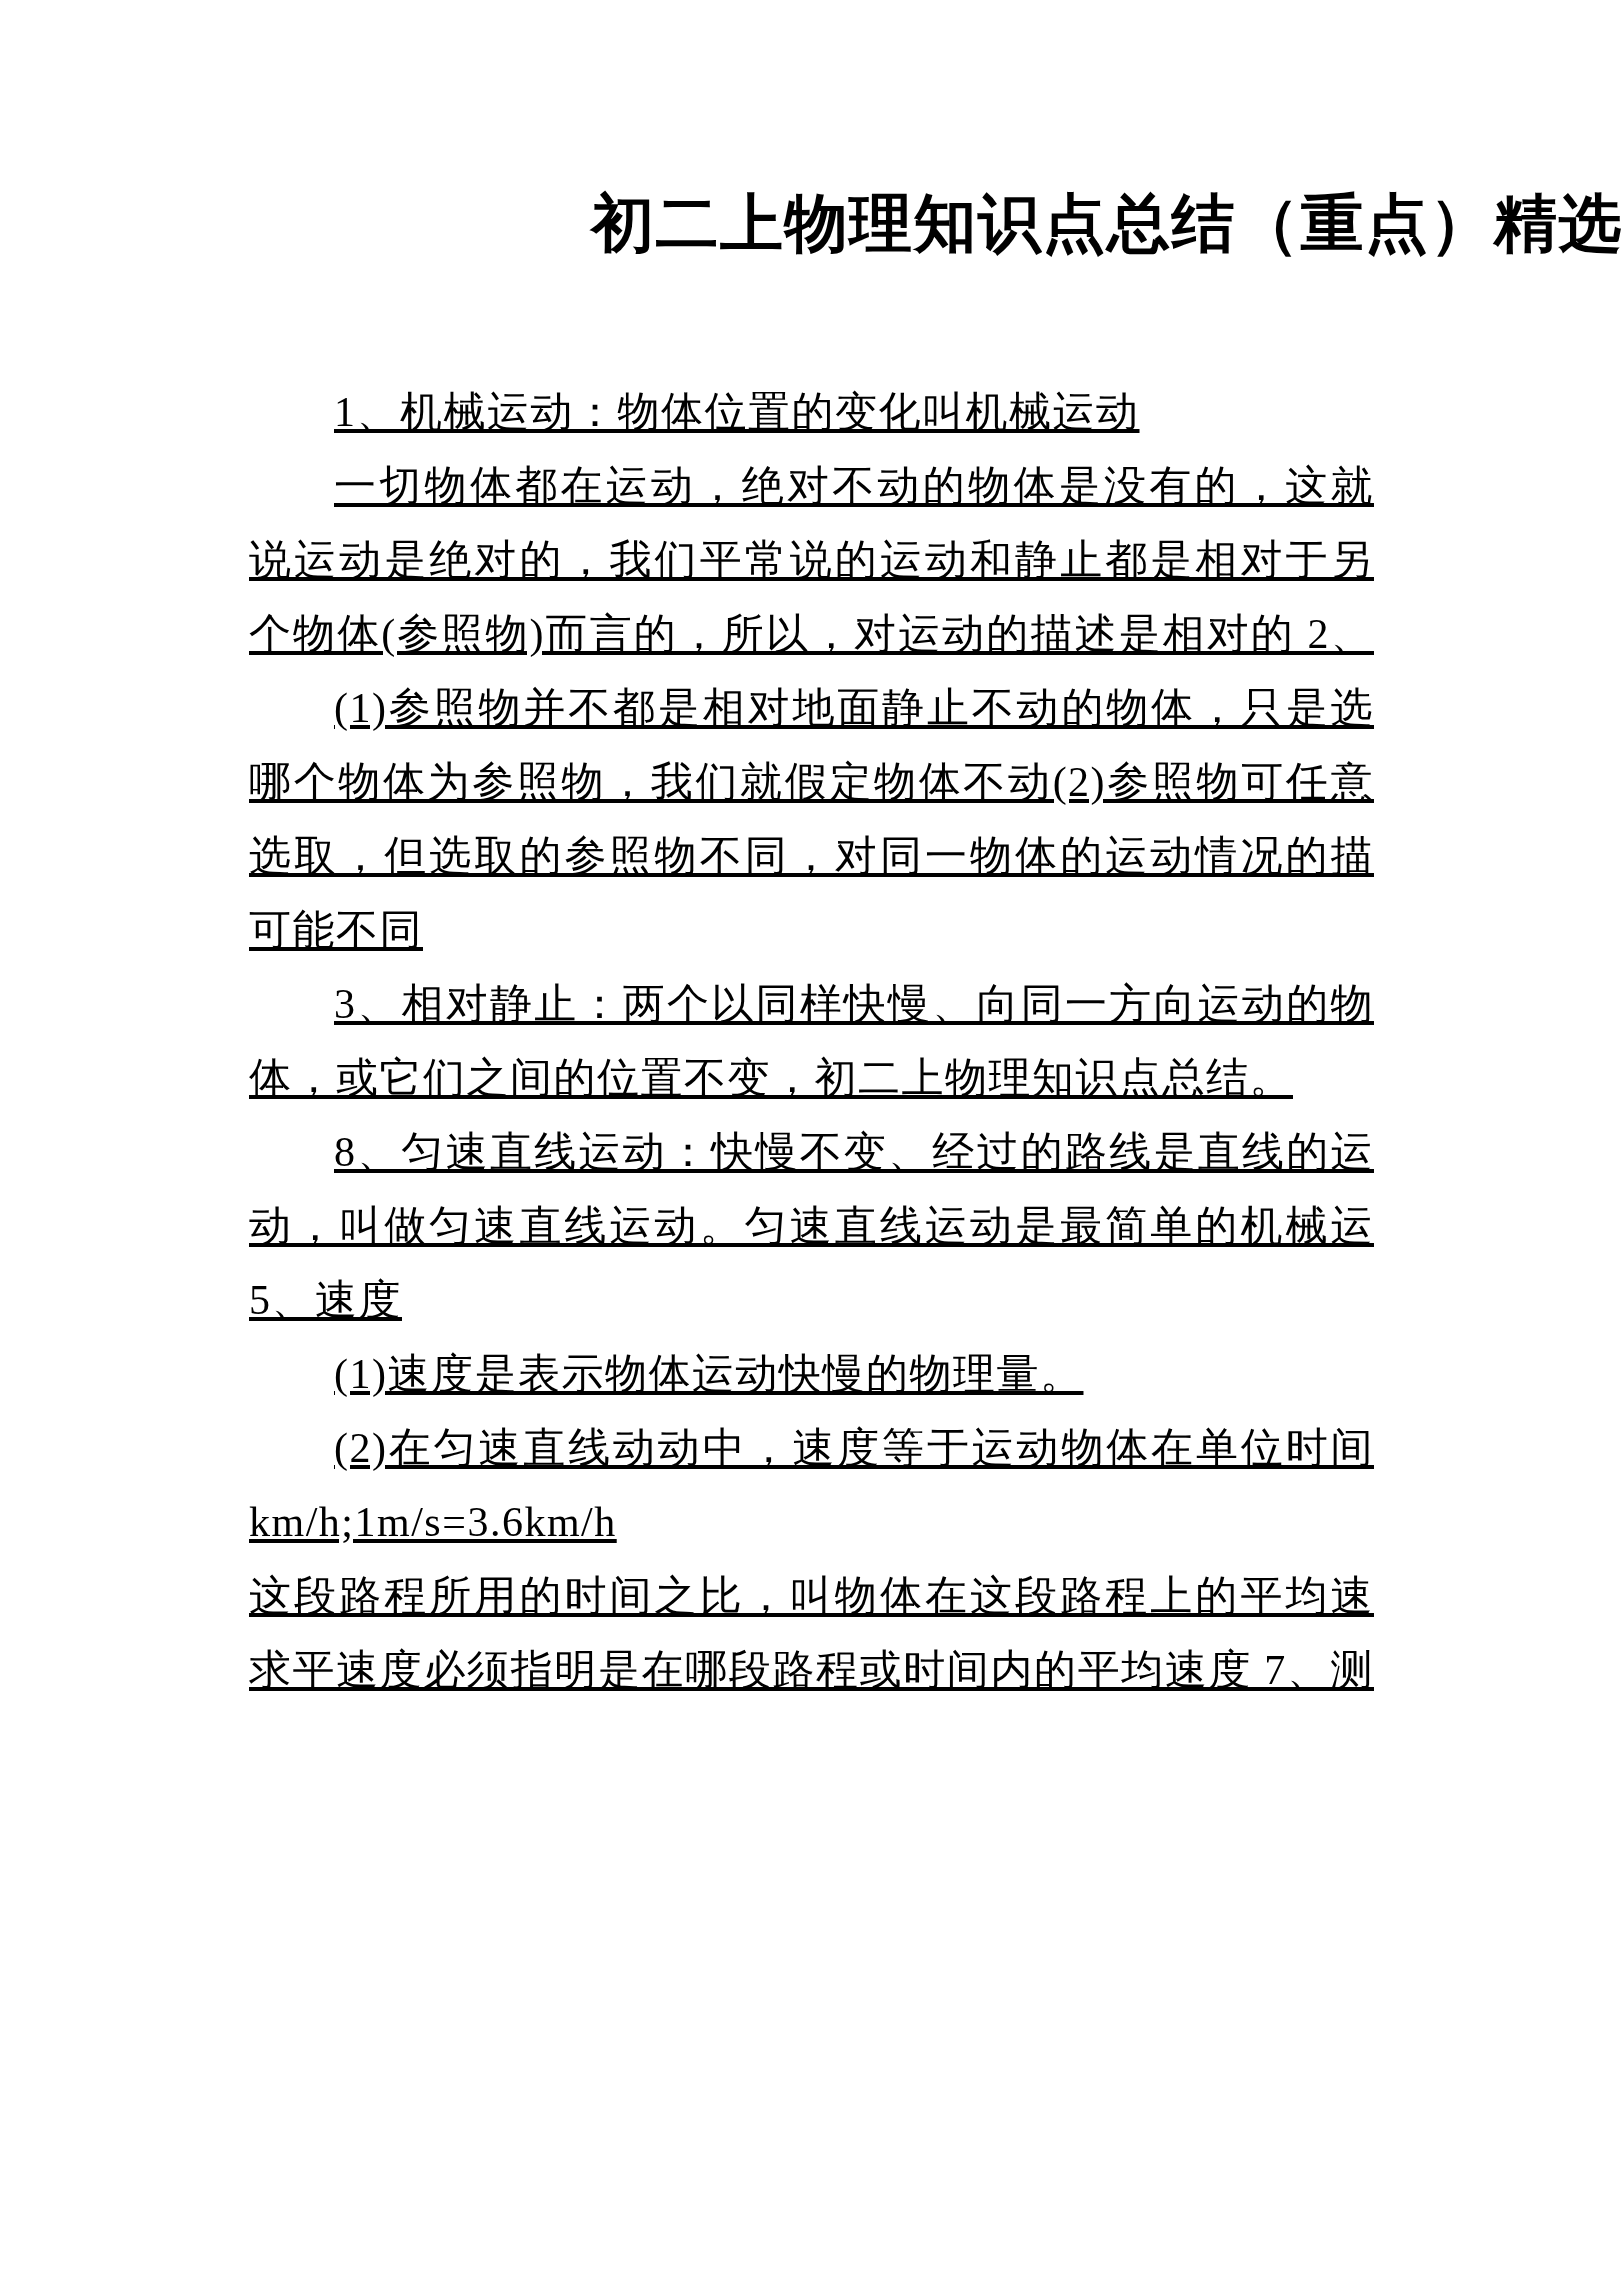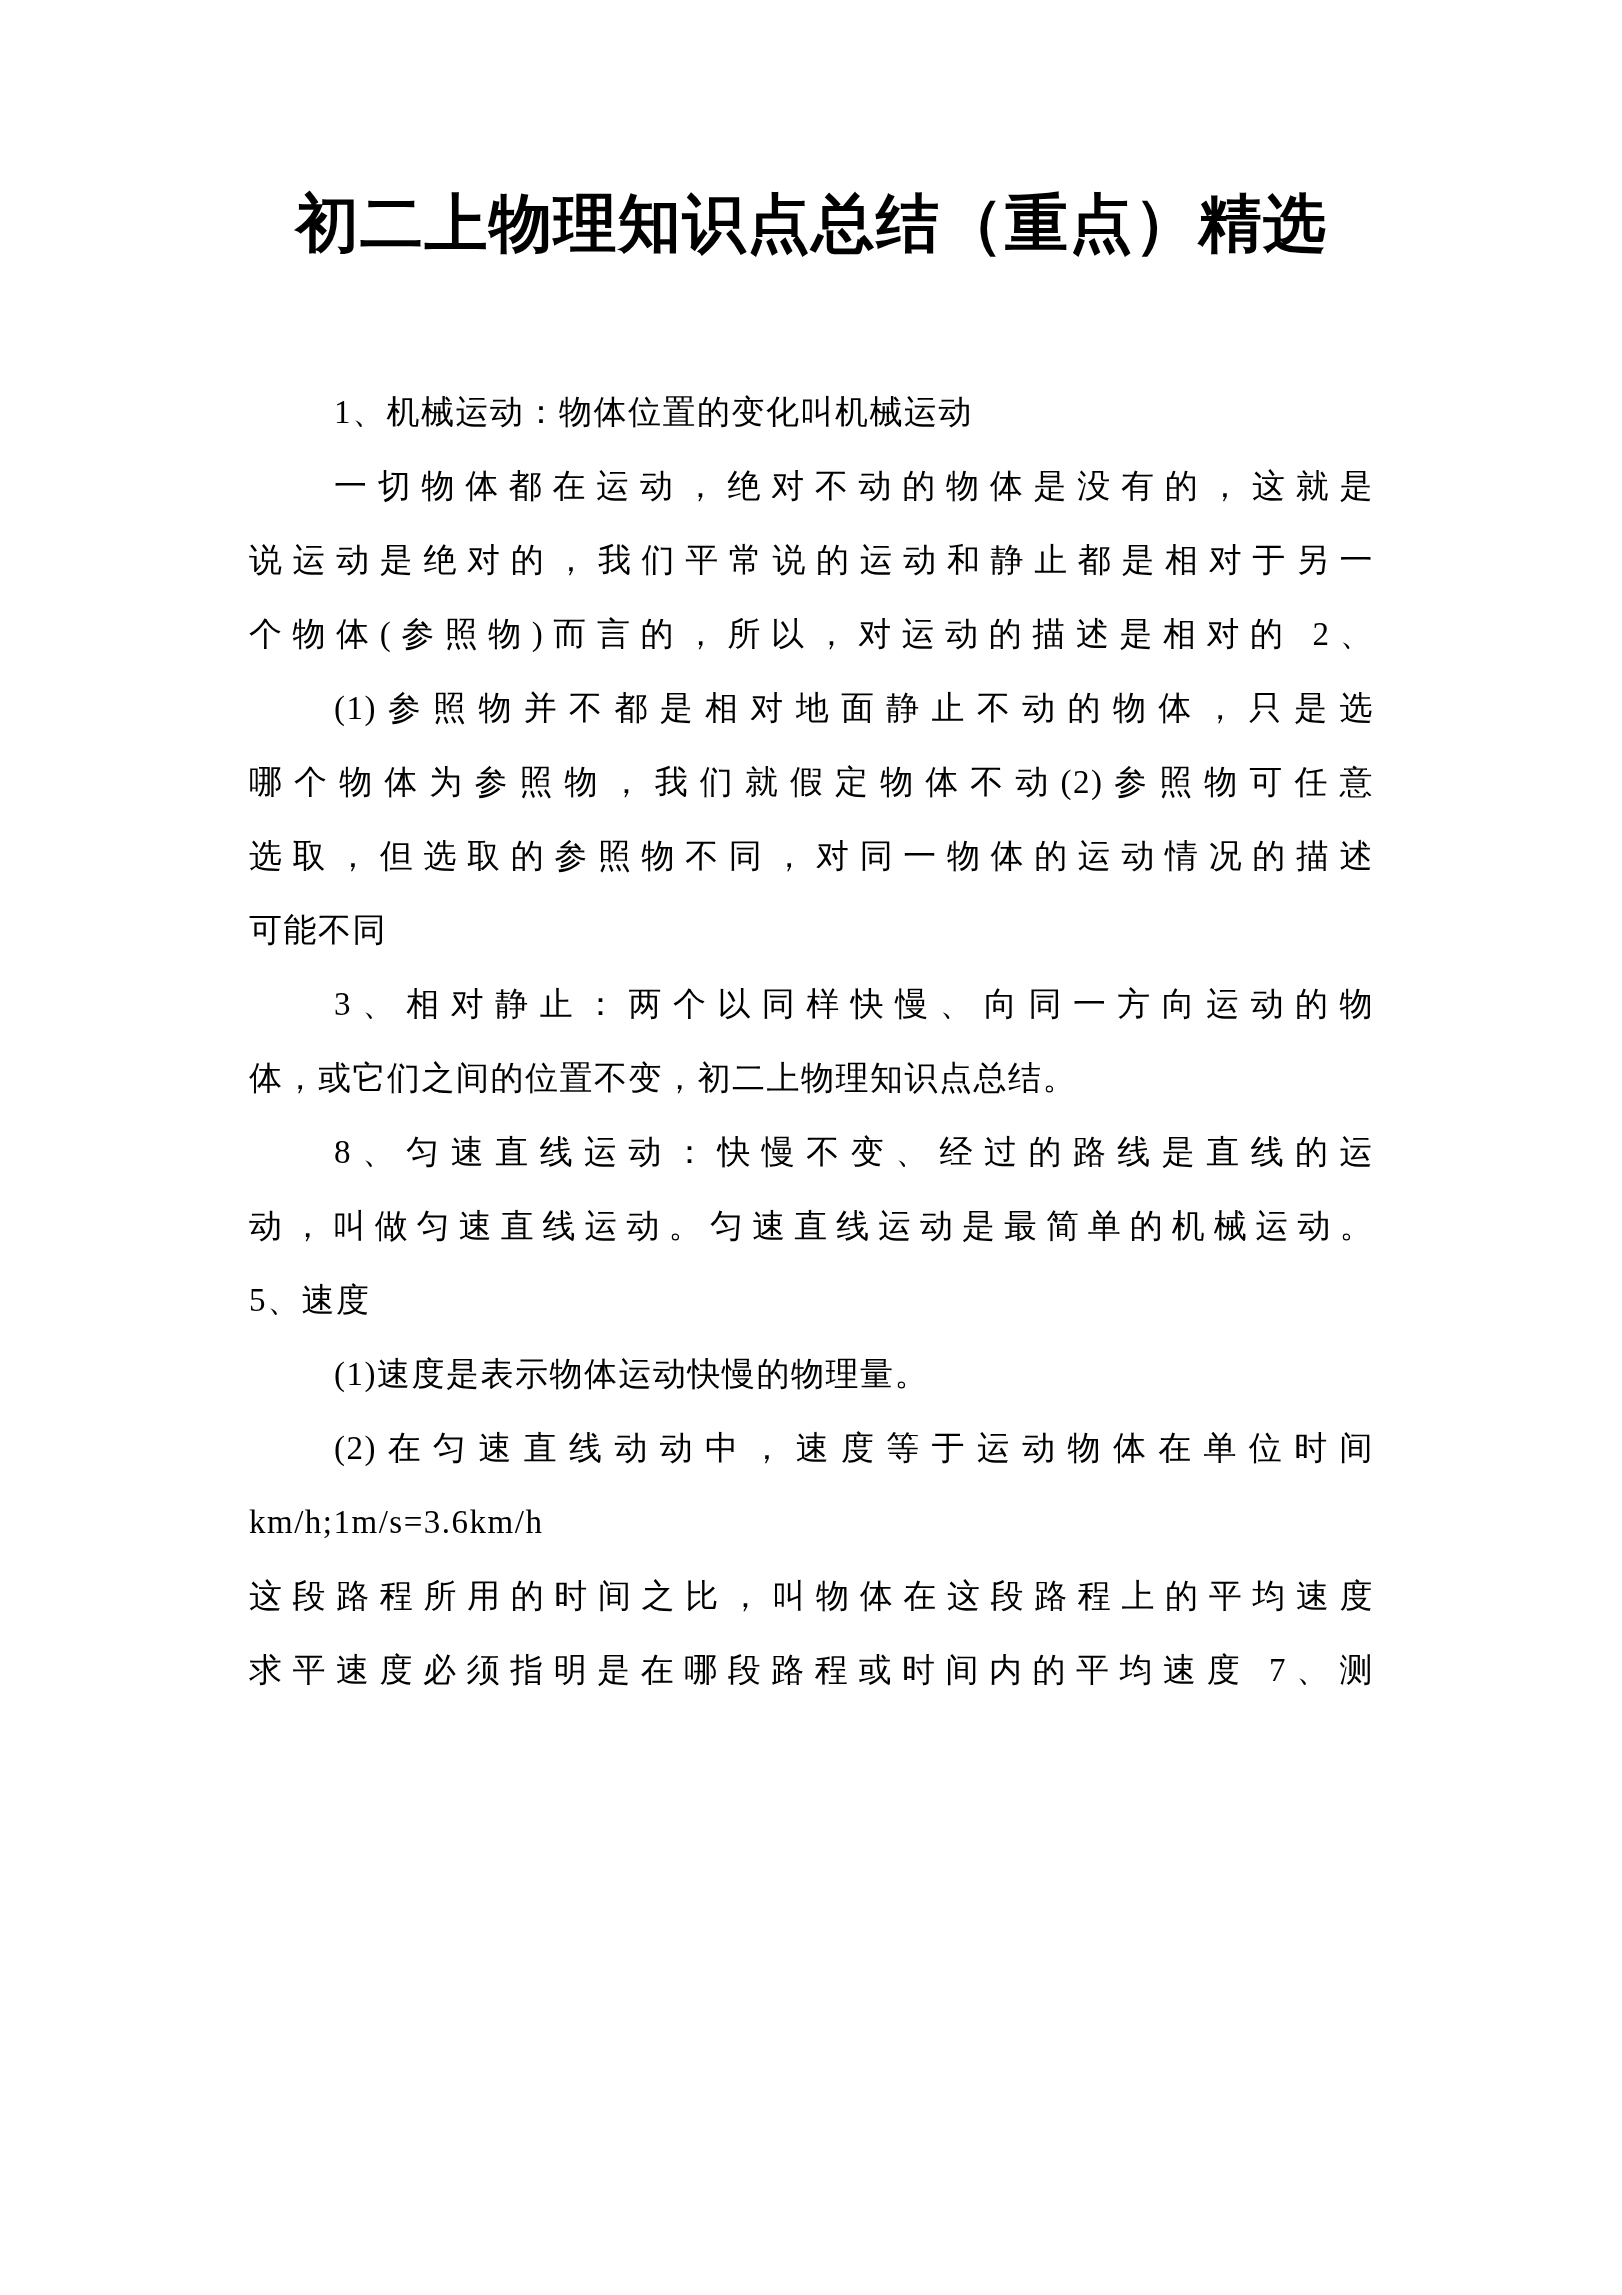--- a/index.html
+++ b/index.html
@@ -15,35 +15,36 @@
     color: #000000;
     overflow: hidden;
     font-family: "Liberation Serif", "DejaVu Serif", serif;
   }
   .doc-title {
     position: absolute;
     top: 180px;
     left: 0;
     width: 1623px;
     margin: 0;
-    text-align: center;
+    text-align: right;
     font-size: 63px;
     line-height: 89px;
     font-weight: 700;
     letter-spacing: 1.5px;
     white-space: nowrap;
   }
   .content {
     position: absolute;
     left: 249px;
     top: 375px;
     width: 1125px;
-    font-size: 33px;
+    font-size: 42px;
     line-height: 74px;
     letter-spacing: 1.5px;
+    text-decoration: underline;
   }
   .line {
     height: 74px;
     overflow: hidden;
   }
   .line.indent {
     padding-left: 85px;
   }
   .line.fill {
     text-align: justify;

